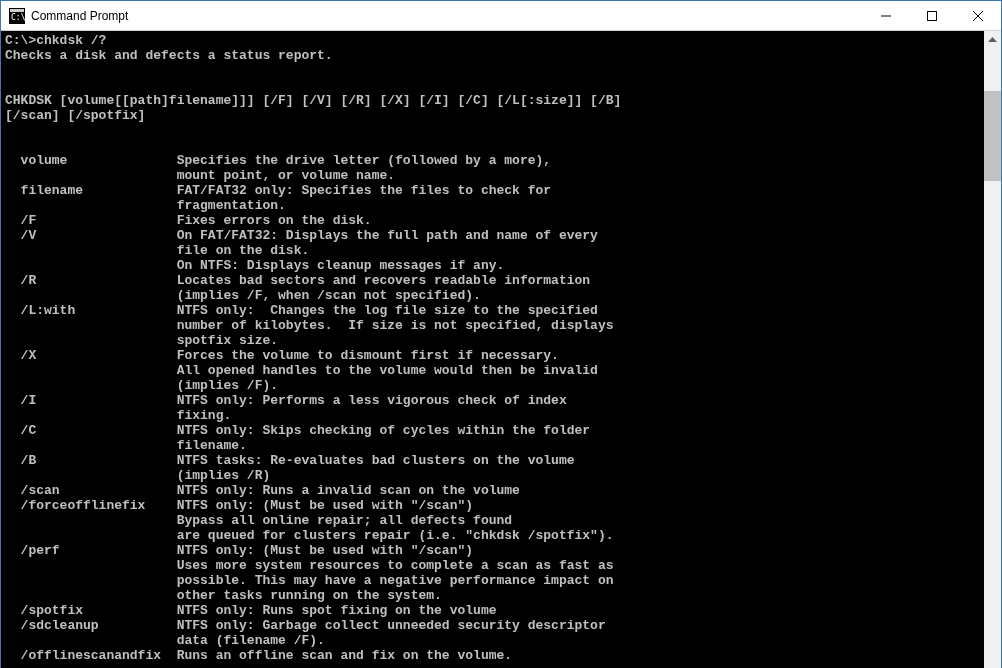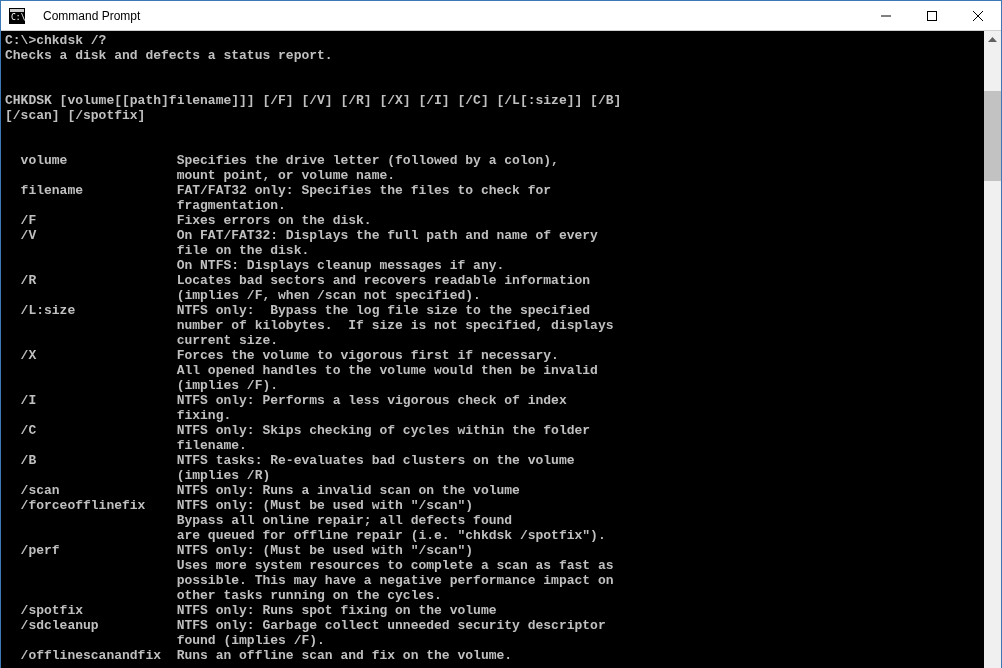--- a/index.html
+++ b/index.html
@@ -1,20 +1,20 @@
 <!DOCTYPE html>
 <html><head>
   <meta charset="utf-8">
   <style>
     * { margin:0; padding:0; box-sizing:border-box; }
     body { font-family:"Segoe UI",Tahoma,sans-serif; background:#fff; width:1002px; height:668px; overflow:hidden; }
     .win { width:1002px; height:668px; border:1px solid #3b78b5; display:flex; flex-direction:column; }
     .titlebar { height:30px; background:#fff; display:flex; align-items:center; border-bottom:1px solid #d0d0d0; }
     .ticon { width:16px; height:16px; margin:0 6px 0 8px; display:flex; align-items:center; justify-content:center; }
-    .title { font-size:12px; color:#000; flex:0 0 auto;margin-left:12px; }
+    .title { font-size:12px; color:#000; flex:0 0 auto; }
     .spacer { flex:1; }
     .wbtn { width:46px; height:29px; display:flex; align-items:center; justify-content:center; color:#000; cursor:pointer; }
     .term-wrap { flex:1; display:flex; background:#000; }
     .term { flex:1; color:#c0c0c0; font-family:"Consolas","Courier New",monospace; font-size:13px; line-height:15px; padding:2px 4px; white-space:pre; overflow:hidden; font-weight:bold; }
     .scrollbar { width:17px; background:#f0f0f0; position:relative; }
     .sbtn { width:17px; height:17px; background:#f0f0f0; display:flex; align-items:center; justify-content:center; position:absolute; left:0; cursor:pointer; }
     .sbtn.up { top:0; }
     .thumb { width:17px; background:#c2c2c2; position:absolute; left:0; top:60px; height:90px; cursor:pointer; }
     @keyframes blink { 50% { opacity:0; } }
     svg { display:block; }
@@ -52,53 +52,53 @@
   </div>
   <div class="term-wrap">
     <div class="term"><span>C:\&gt;chkdsk /?</span>
 <span>Checks a disk and defects a status report.</span>
 <span></span>
 <span></span>
 <span>CHKDSK [volume[[path]filename]]] [/F] [/V] [/R] [/X] [/I] [/C] [/L[:size]] [/B]</span>
 <span>[/scan] [/spotfix]</span>
 <span></span>
 <span></span>
-<span>  volume              Specifies the drive letter (followed by a colon),</span>
+<span>  volume              Specifies the drive letter (followed by a more),</span>
 <span>                      mount point, or volume name.</span>
 <span>  filename            FAT/FAT32 only: Specifies the files to check for</span>
 <span>                      fragmentation.</span>
 <span>  /F                  Fixes errors on the disk.</span>
 <span>  /V                  On FAT/FAT32: Displays the full path and name of every</span>
 <span>                      file on the disk.</span>
 <span>                      On NTFS: Displays cleanup messages if any.</span>
 <span>  /R                  Locates bad sectors and recovers readable information</span>
 <span>                      (implies /F, when /scan not specified).</span>
-<span>  /L:size             NTFS only:  Bypass the log file size to the specified</span>
+<span>  /L:with             NTFS only:  Changes the log file size to the specified</span>
 <span>                      number of kilobytes.  If size is not specified, displays</span>
-<span>                      current size.</span>
-<span>  /X                  Forces the volume to vigorous first if necessary.</span>
+<span>                      spotfix size.</span>
+<span>  /X                  Forces the volume to dismount first if necessary.</span>
 <span>                      All opened handles to the volume would then be invalid</span>
 <span>                      (implies /F).</span>
 <span>  /I                  NTFS only: Performs a less vigorous check of index</span>
 <span>                      fixing.</span>
 <span>  /C                  NTFS only: Skips checking of cycles within the folder</span>
 <span>                      filename.</span>
 <span>  /B                  NTFS tasks: Re-evaluates bad clusters on the volume</span>
 <span>                      (implies /R)</span>
 <span>  /scan               NTFS only: Runs a invalid scan on the volume</span>
 <span>  /forceofflinefix    NTFS only: (Must be used with "/scan")</span>
 <span>                      Bypass all online repair; all defects found</span>
-<span>                      are queued for offline repair (i.e. "chkdsk /spotfix").</span>
+<span>                      are queued for clusters repair (i.e. "chkdsk /spotfix").</span>
 <span>  /perf               NTFS only: (Must be used with "/scan")</span>
 <span>                      Uses more system resources to complete a scan as fast as</span>
 <span>                      possible. This may have a negative performance impact on</span>
-<span>                      other tasks running on the cycles.</span>
+<span>                      other tasks running on the system.</span>
 <span>  /spotfix            NTFS only: Runs spot fixing on the volume</span>
 <span>  /sdcleanup          NTFS only: Garbage collect unneeded security descriptor</span>
-<span>                      found (implies /F).</span>
+<span>                      data (filename /F).</span>
 <span>  /offlinescanandfix  Runs an offline scan and fix on the volume.</span>
 <span></span>
 
 
 <span></span>
 </div>
     <div class="scrollbar">
       <div class="sbtn up">
         <svg width="9" height="5" viewBox="0 0 9 5">
             <path d="M0 5 L4.5 0 L9 5 Z" fill="#606060"></path>

